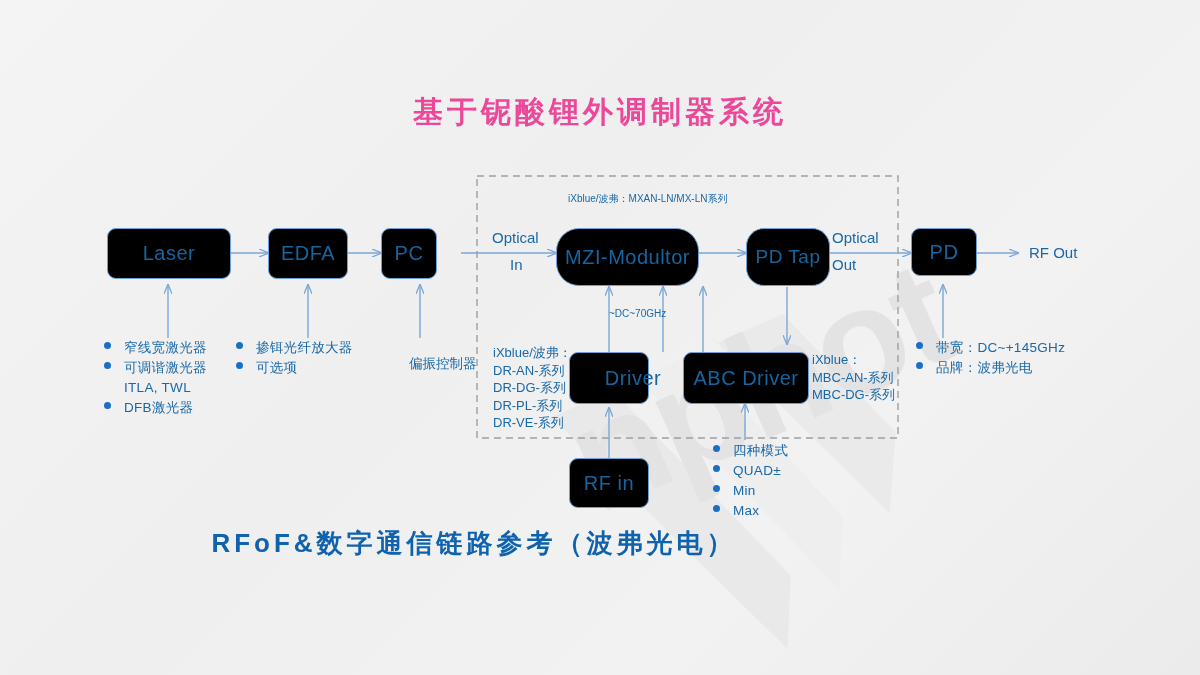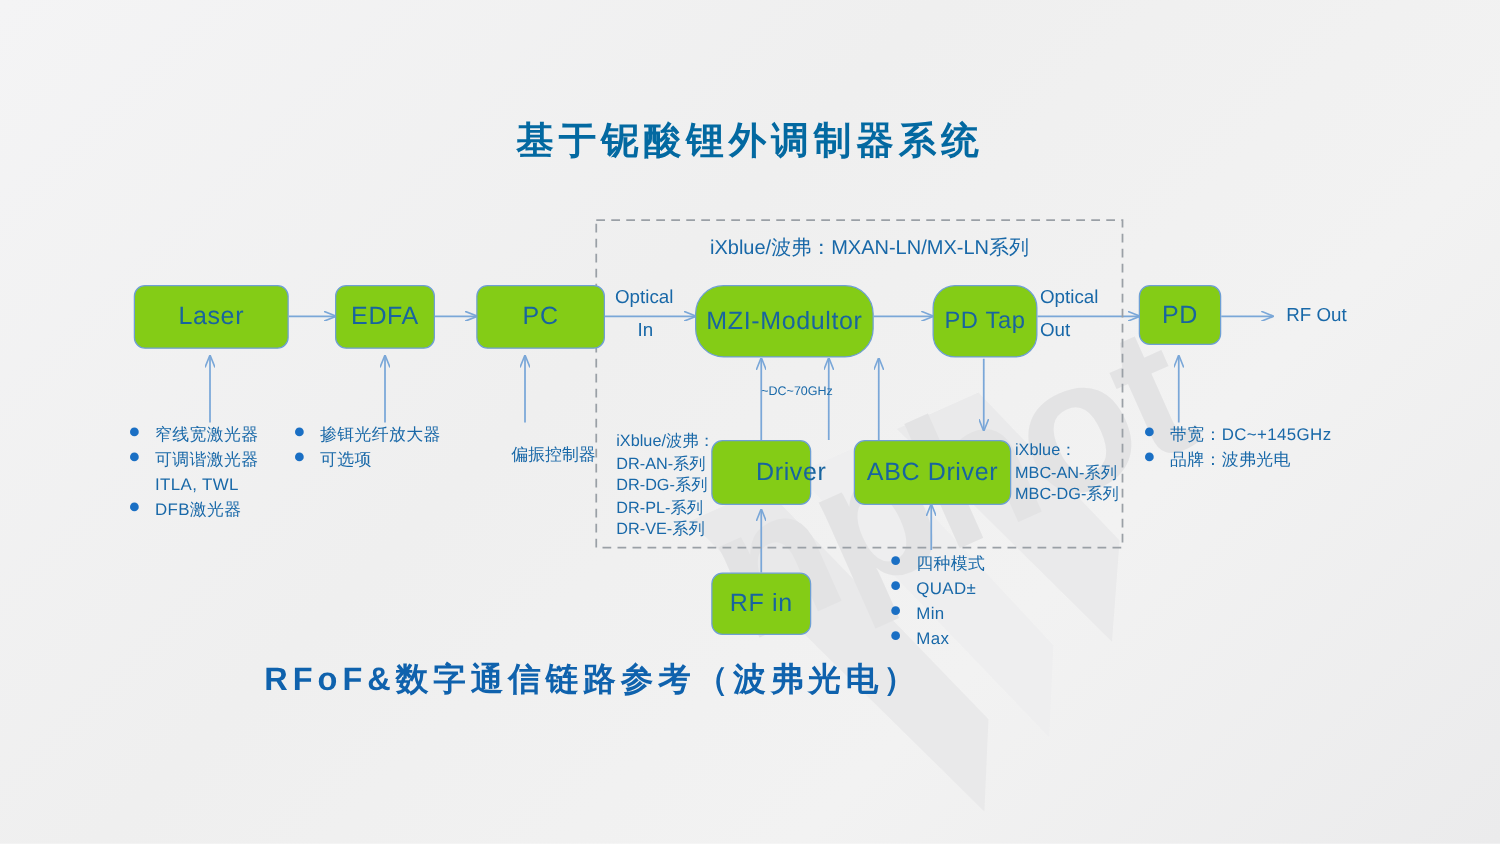--- a/index.html
+++ b/index.html
@@ -48,21 +48,21 @@
 
   
   .title {
     position: absolute;
     left: 0; top: 92px;
     width: 1200px;
     text-align: center;
     font-size: 30px;
     font-weight: 700;
     letter-spacing: 4px;
-    color: #0369a1;
+    color: #ec4899;
     z-index: 5;
   }
   .caption {
     position: absolute;
     left: 0; top: 526px;
     width: 948px;
     text-align: center;
     font-size: 26px;
     font-weight: 700;
     letter-spacing: 4px;
@@ -75,21 +75,21 @@
     position: absolute;
     left: 0; top: 0;
     width: 1200px; height: 675px;
     z-index: 1;
   }
 
   
   .node {
     position: absolute;
     box-sizing: border-box;
-    background: #84cc16;
+    background: #000000;
     border: 1.4px solid #6e9fd4;
     border-radius: 9px;
     display: flex;
     align-items: center;
     justify-content: center;
     color: #18649f;
     font-size: 20px;
     letter-spacing: .5px;
     z-index: 3;
   }
@@ -99,21 +99,21 @@
   .txt {
     position: absolute;
     color: #1868a8;
     font-size: 13.5px;
     line-height: 18px;
     white-space: nowrap;
     z-index: 4;
   }
   .txt.cn { font-size: 13.5px; }
   .txt.port { font-size: 15px; color: #1868a8; }
-  .txt.mod-hdr { font-size: 16px; }
+  .txt.mod-hdr { font-size: 10px; }
   .txt.freq { font-size: 10px; }
 
   
   .bullets {
     position: absolute;
     z-index: 4;
     color: #1868a8;
     font-size: 13.5px;
     line-height: 20px;
   }
@@ -196,21 +196,21 @@
       <path d="M787 287 L787 344" marker-end="url(#ah)"></path>
     </g>
 
     <rect x="477" y="176" width="421" height="262" fill="none" stroke="#9aa0a6" stroke-width="1.4" stroke-dasharray="7 5"></rect>
   </svg>
 
   <div class="node" style="left:107px; top:228px; width:124px; height:51px;">Laser</div>
 
   <div class="node" style="left:268px; top:228px; width:80px; height:51px;">EDFA</div>
 
-  <div class="node" style="left:381px; top:228px; width:103px; height:51px;">PC</div>
+  <div class="node" style="left:381px; top:228px; width:56px; height:51px;">PC</div>
 
   <div class="node" style="left:556px; top:228px; width:143px; height:58px;border-radius:23px;">MZI-Modultor</div>
 
   <div class="node small" style="left:746px; top:228px; width:84px; height:58px;">PD Tap</div>
 
   <div class="node" style="left:911px; top:228px; width:66px; height:48px;">PD</div>
 
   <div class="node" style="left:569px; top:352px; width:80px; height:52px;padding-left:48px;">Driver</div>
 
   <div class="node" style="left:683px; top:352px; width:126px; height:52px;">ABC Driver</div>

